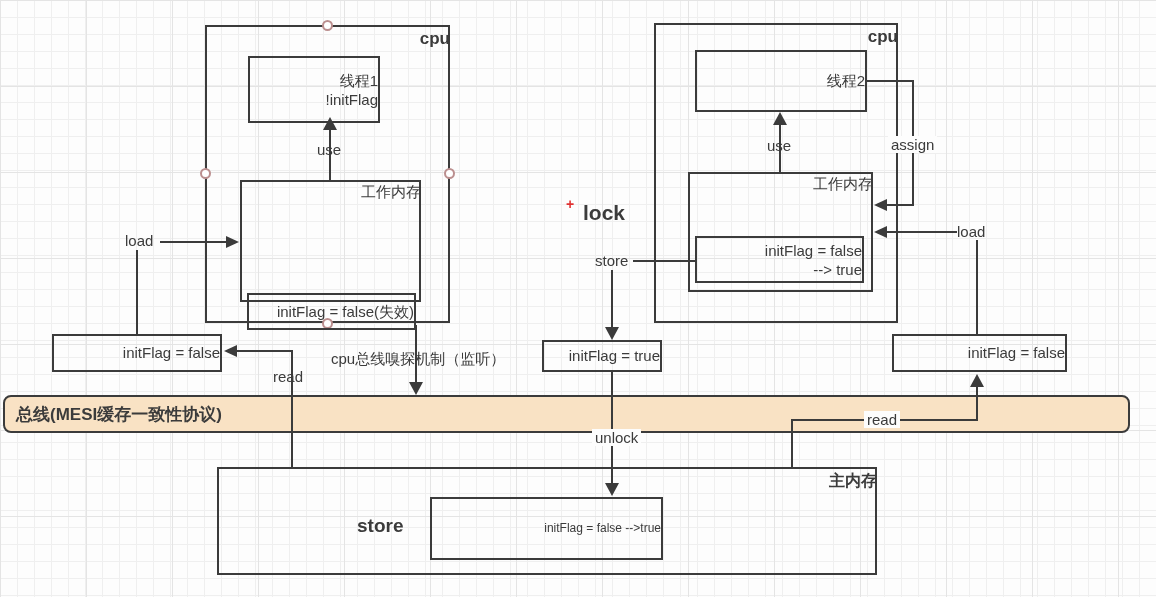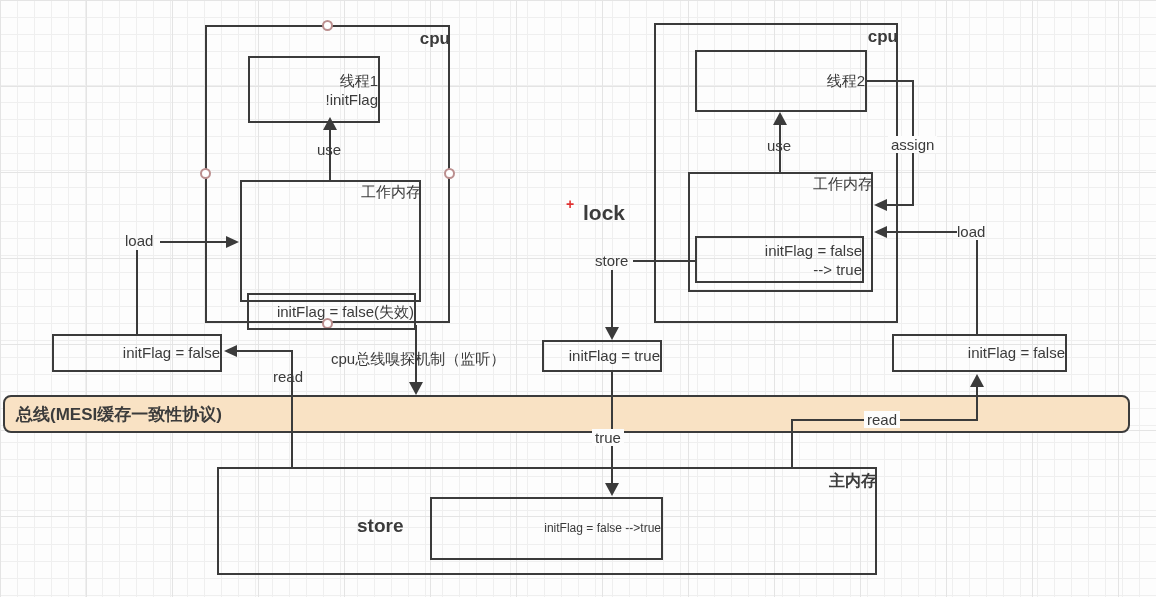--- a/index.html
+++ b/index.html
@@ -111,21 +111,21 @@
     <div class="arr down" style="left:605px; top:327px;"></div>
   </div>
 
   <div class="box ctr" style="left:542px; top:340px; width:120px; height:32px; line-height:28px; font-size:15px;">
     <span>initFlag = true</span>
   </div>
 
   <div>
     <div class="vl" style="left:611px; top:372px; height:112px;"></div>
     <div class="arr down" style="left:605px; top:483px;"></div>
-    <div class="lbl whitebg" style="left:592px; top:429px;">true</div>
+    <div class="lbl whitebg" style="left:592px; top:429px;">unlock</div>
   </div>
 
   <div class="box" style="left:654px; top:23px; width:244px; height:300px;"></div>
   <div class="lbl bold ctr" style="left:654px; top:27px; width:244px; font-size:17px;">cpu</div>
 
   <div class="box ctr" style="left:695px; top:50px; width:172px; height:62px; line-height:58px; font-size:15px;">
     <span>线程2</span>
   </div>
 
   <div>

